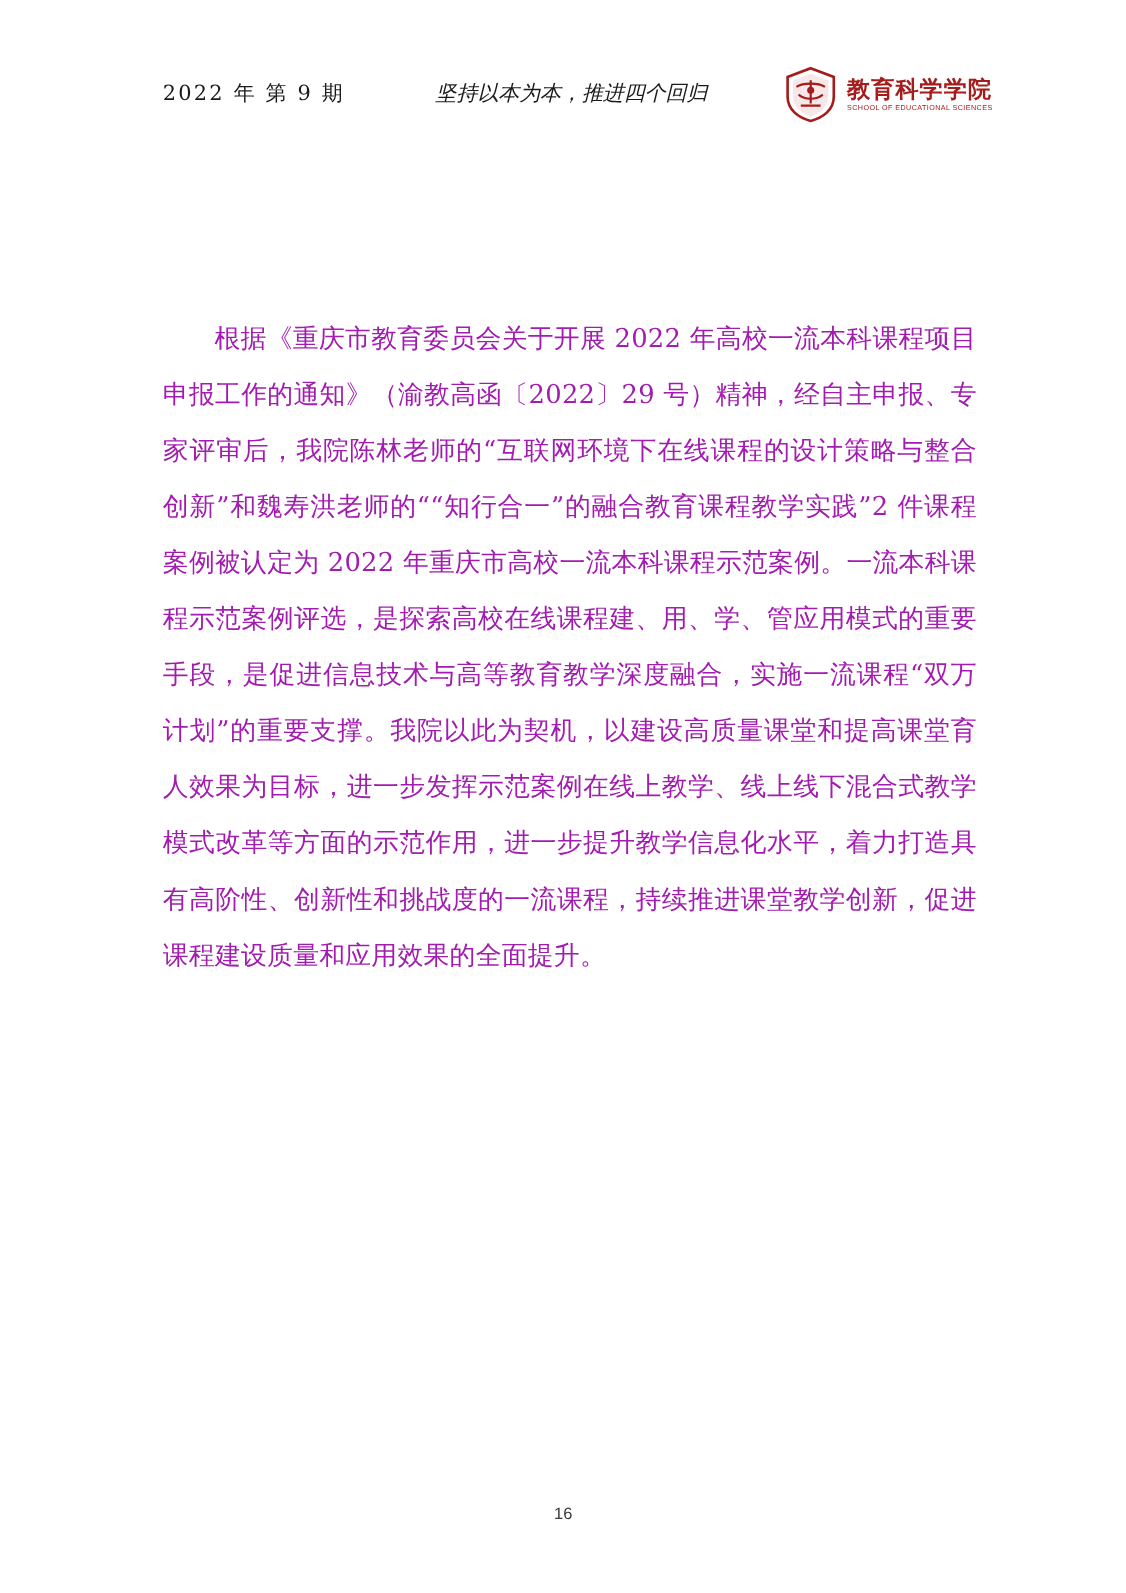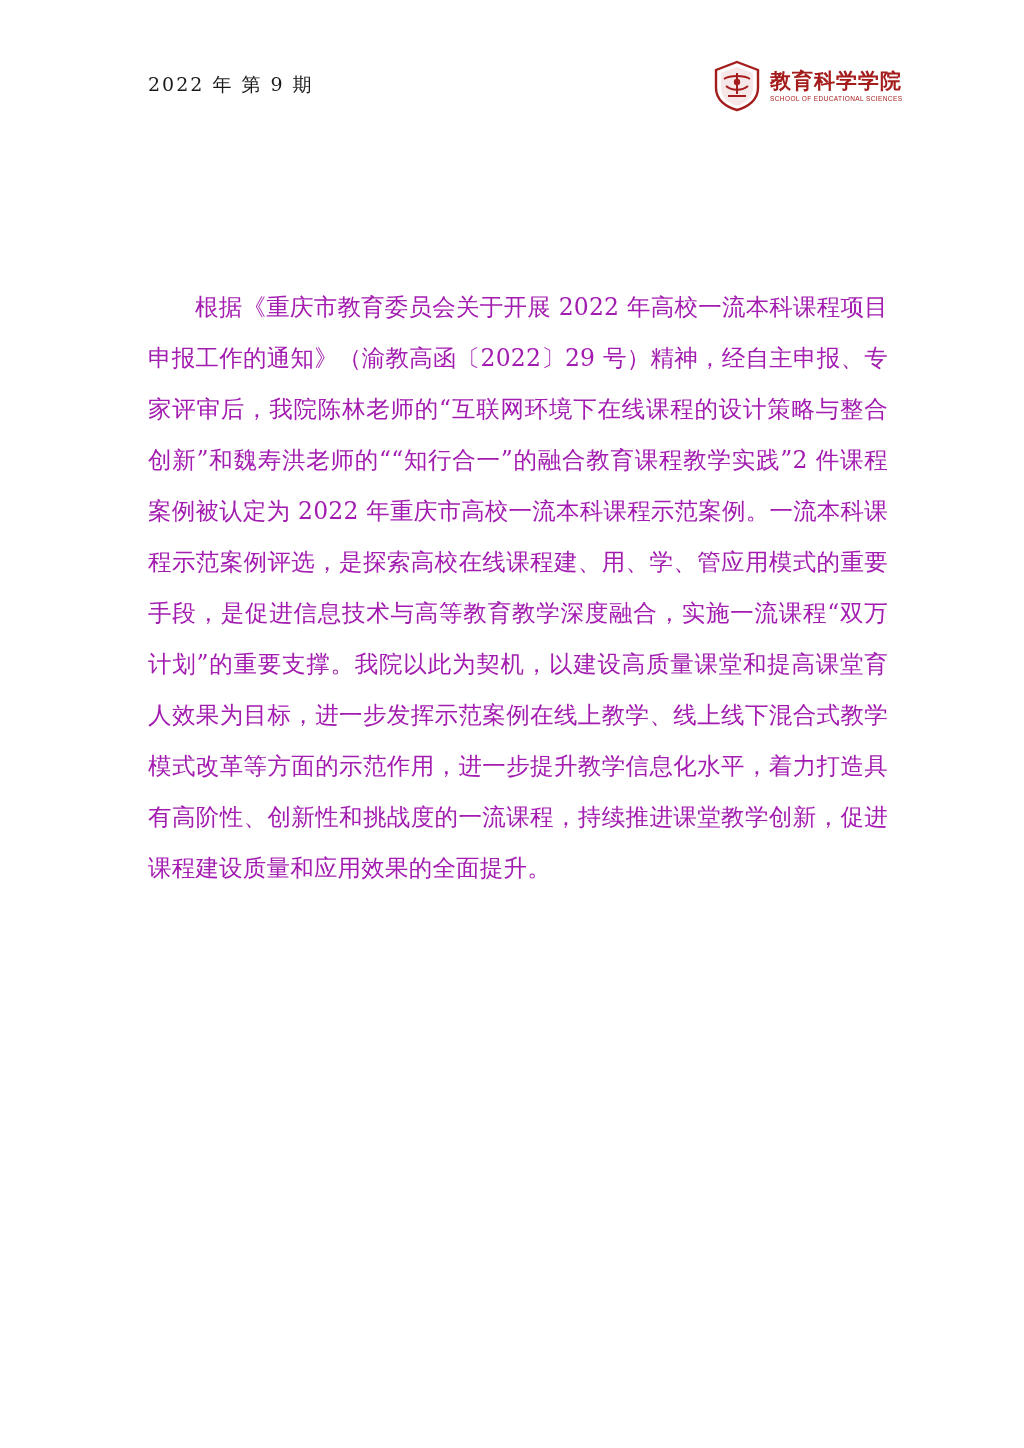--- a/index.html
+++ b/index.html
@@ -137,20 +137,21 @@
     color: #3a3a3a;
   }
 </style>
 </head>
 <body>
 
 <div class="page">
 
   <div class="header">
     <div class="header-left">2022 年 第 9 期</div>
+    <div class="header-center">坚持以本为本，推进四个回归</div>
 
     <div class="logo">
       <div class="logo-mark">
         <svg width="50" height="52" viewBox="0 0 50 52" xmlns="http://www.w3.org/2000/svg">
           <path d="M25 2 L46 10 L46 28 C46 40 36 47 25 50 C14 47 4 40 4 28 L4 10 Z" fill="none" stroke="#a51c1c" stroke-width="2.4"></path>
           <path d="M25 7 L41 13 L41 28 C41 37.5 33 43.5 25 45.8 C17 43.5 9 37.5 9 28 L9 13 Z" fill="#a51c1c" opacity="0.1"></path>
           <path d="M12 19 C18 15 32 15 38 19" fill="none" stroke="#a51c1c" stroke-width="2"></path>
           <path d="M25 13 L25 34" stroke="#a51c1c" stroke-width="2"></path>
           <path d="M14 26 C20 31 30 31 36 26" fill="none" stroke="#a51c1c" stroke-width="2"></path>
           <circle cx="25" cy="22" r="3.2" fill="#a51c1c"></circle>
@@ -160,14 +161,15 @@
       <div class="logo-text">
         <span class="logo-cn">教育科学学院</span>
         <span class="logo-en">SCHOOL OF EDUCATIONAL SCIENCES</span>
       </div>
     </div>
   </div>
 
 
   <p class="body-text">根据《重庆市教育委员会关于开展 2022 年高校一流本科课程项目申报工作的通知》（渝教高函〔2022〕29 号）精神，经自主申报、专家评审后，我院陈林老师的“互联网环境下在线课程的设计策略与整合创新”和魏寿洪老师的““知行合一”的融合教育课程教学实践”2 件课程案例被认定为 2022 年重庆市高校一流本科课程示范案例。一流本科课程示范案例评选，是探索高校在线课程建、用、学、管应用模式的重要手段，是促进信息技术与高等教育教学深度融合，实施一流课程“双万计划”的重要支撑。我院以此为契机，以建设高质量课堂和提高课堂育人效果为目标，进一步发挥示范案例在线上教学、线上线下混合式教学模式改革等方面的示范作用，进一步提升教学信息化水平，着力打造具有高阶性、创新性和挑战度的一流课程，持续推进课堂教学创新，促进课程建设质量和应用效果的全面提升。</p>
 
+  <div class="page-number">16</div>
 
 </div>
 
 </body></html>

